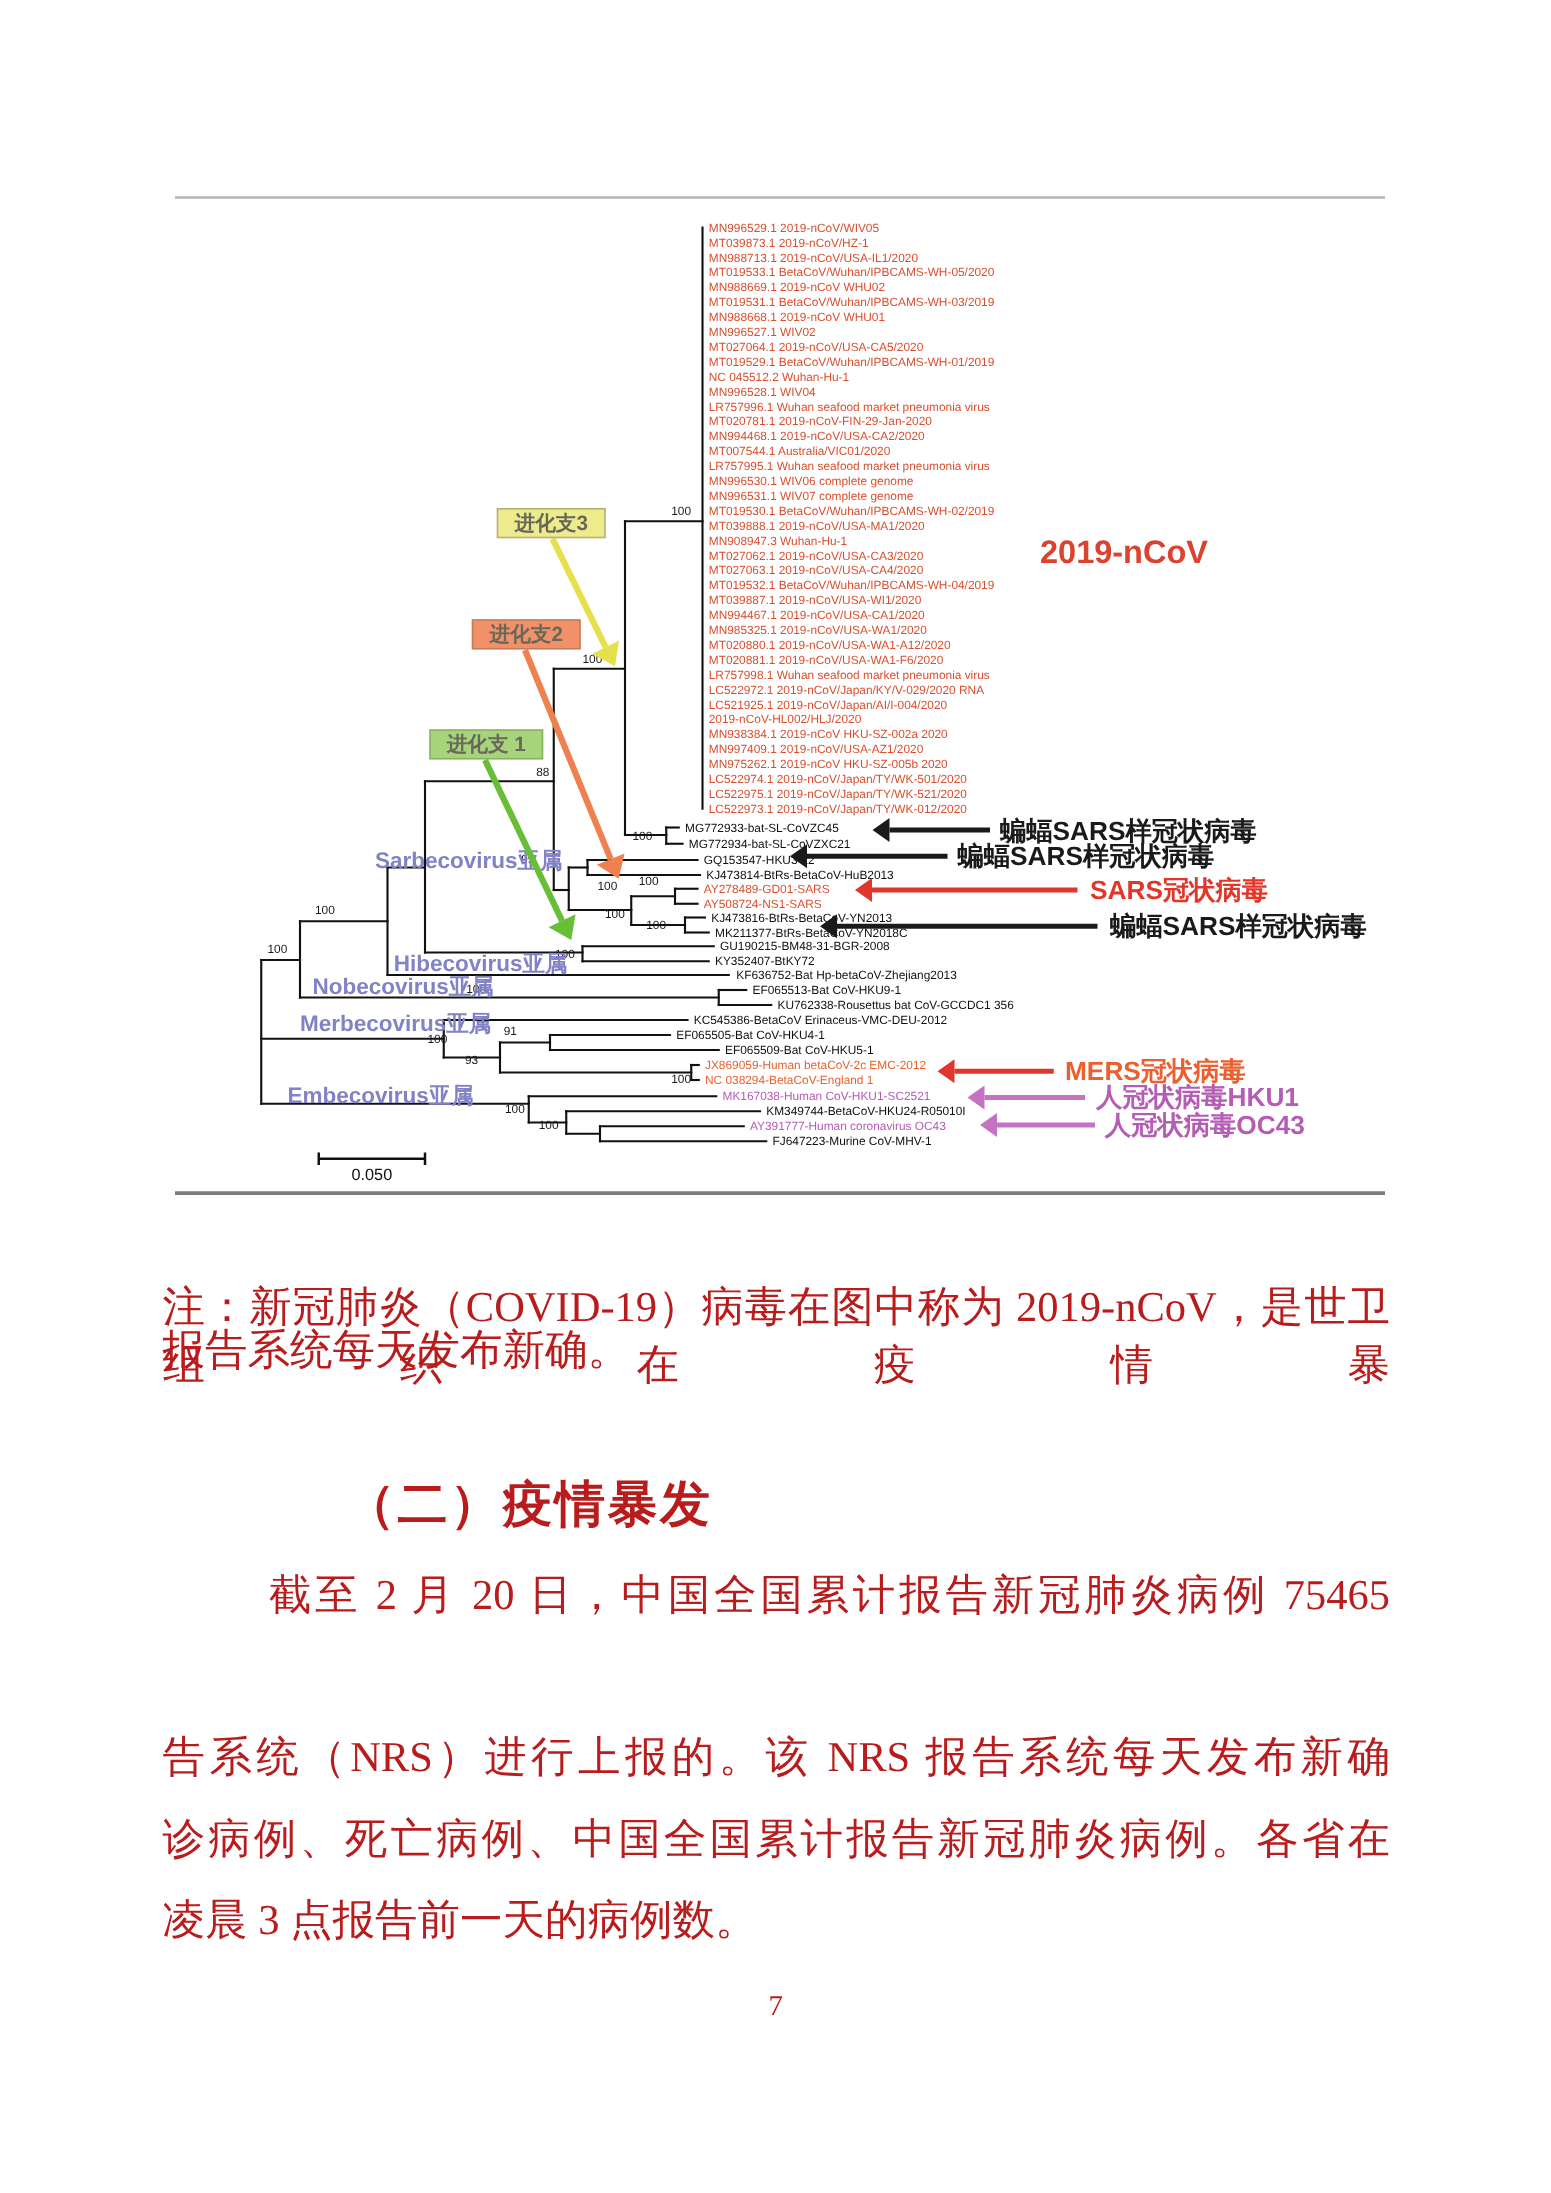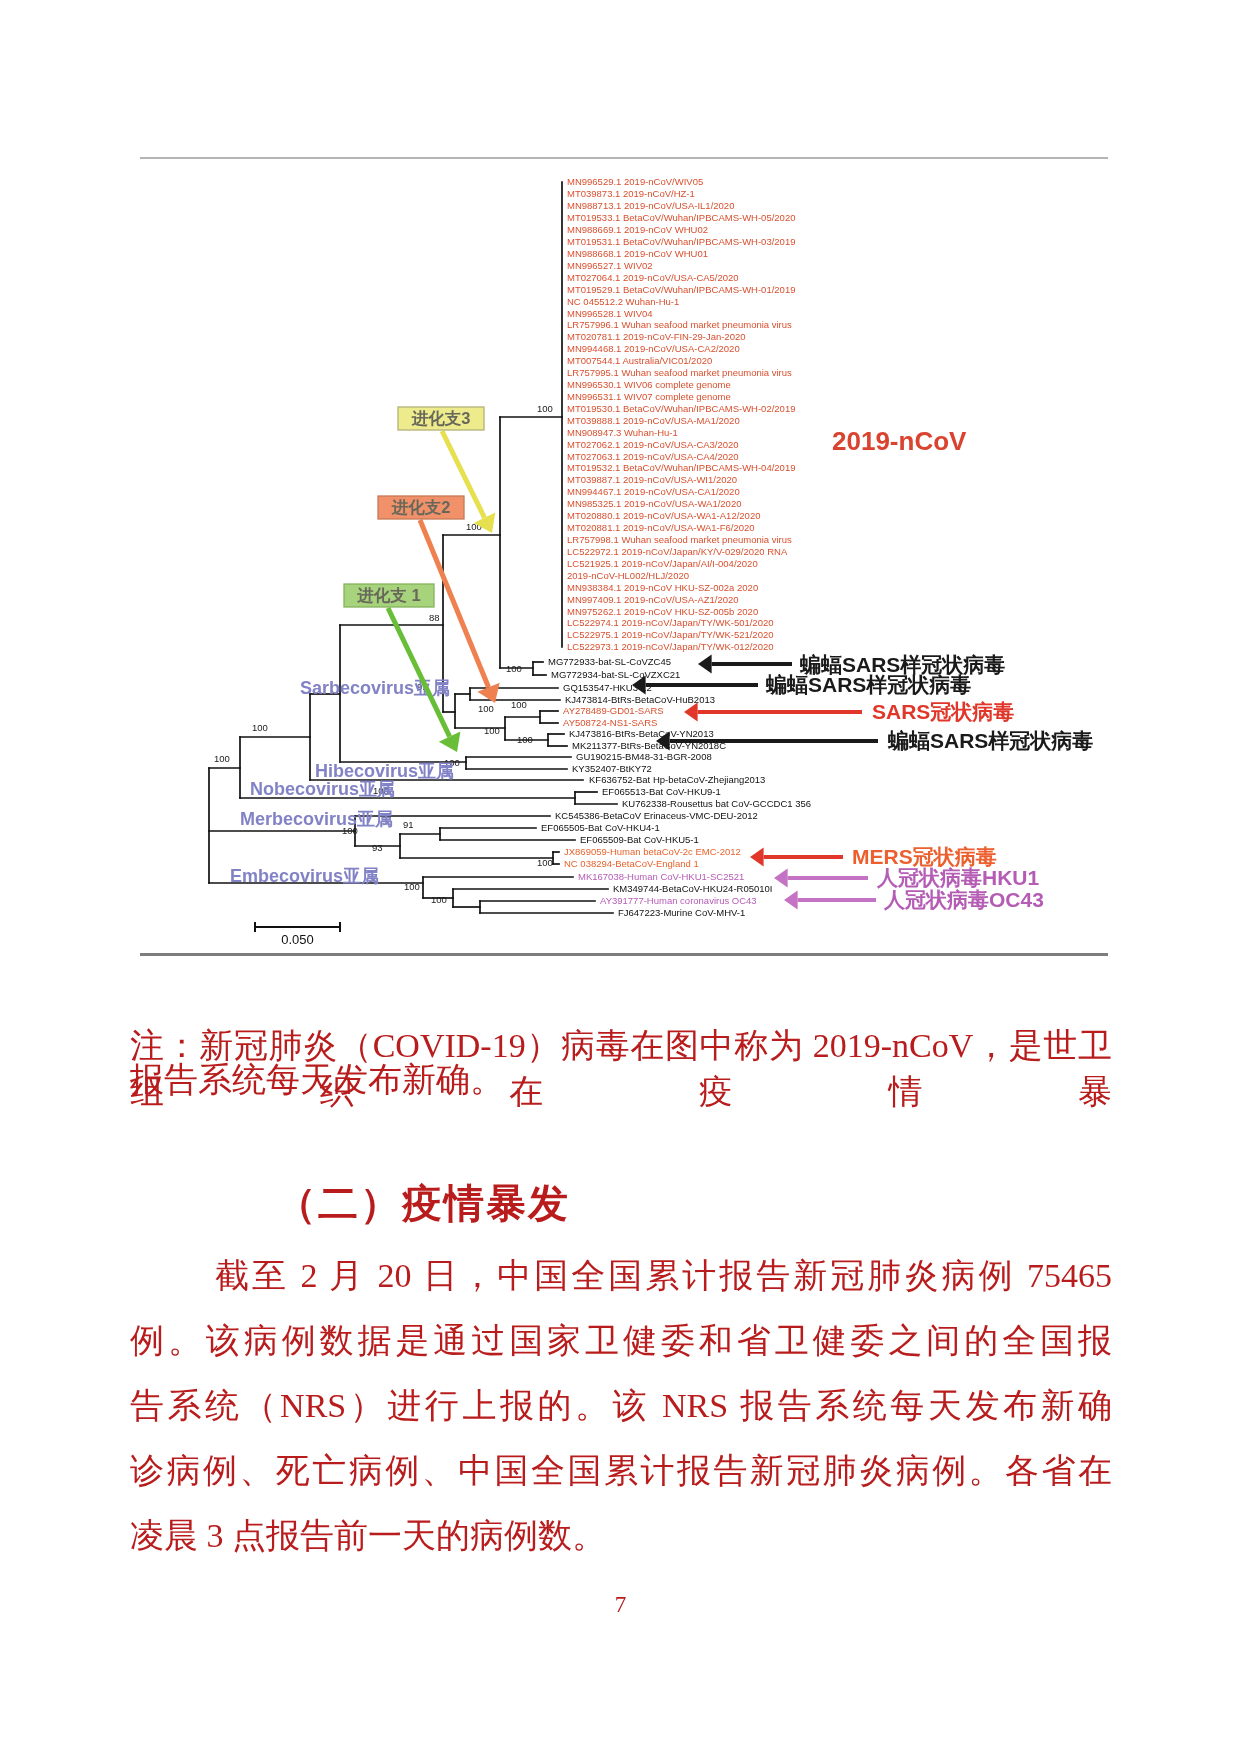--- a/index.html
+++ b/index.html
@@ -229,19 +229,18 @@
       <line x1="340" y1="922" x2="340" y2="932" stroke="#111" stroke-width="2"></line>
       <text x="297.5" y="944" font-size="13" fill="#111" text-anchor="middle">0.050</text>
     </svg>
 
   <div class="abs note-line note-1">注：新冠肺炎（COVID-19）病毒在图中称为 2019-nCoV，是世卫组织在疫情暴</div>
   <div class="abs note-line note-2">报告系统每天发布新确。</div>
 
   <div class="abs section-heading">（二）疫情暴发</div>
 
   <div class="abs body-line first" style="top:1253px">截至 2 月 20 日，中国全国累计报告新冠肺炎病例 75465</div>
-  <div class="abs body-line" style="top:1318px">例。该病例数据是通过国家卫健委和省卫健委之间的全国报</div>
   <div class="abs body-line" style="top:1383px">告系统（NRS）进行上报的。该 NRS 报告系统每天发布新确</div>
   <div class="abs body-line" style="top:1448px">诊病例、死亡病例、中国全国累计报告新冠肺炎病例。各省在</div>
   <div class="abs body-line last" style="top:1513px">凌晨 3 点报告前一天的病例数。</div>
 
   <div class="abs page-number">7</div>
 </div>
 
 </body></html>

